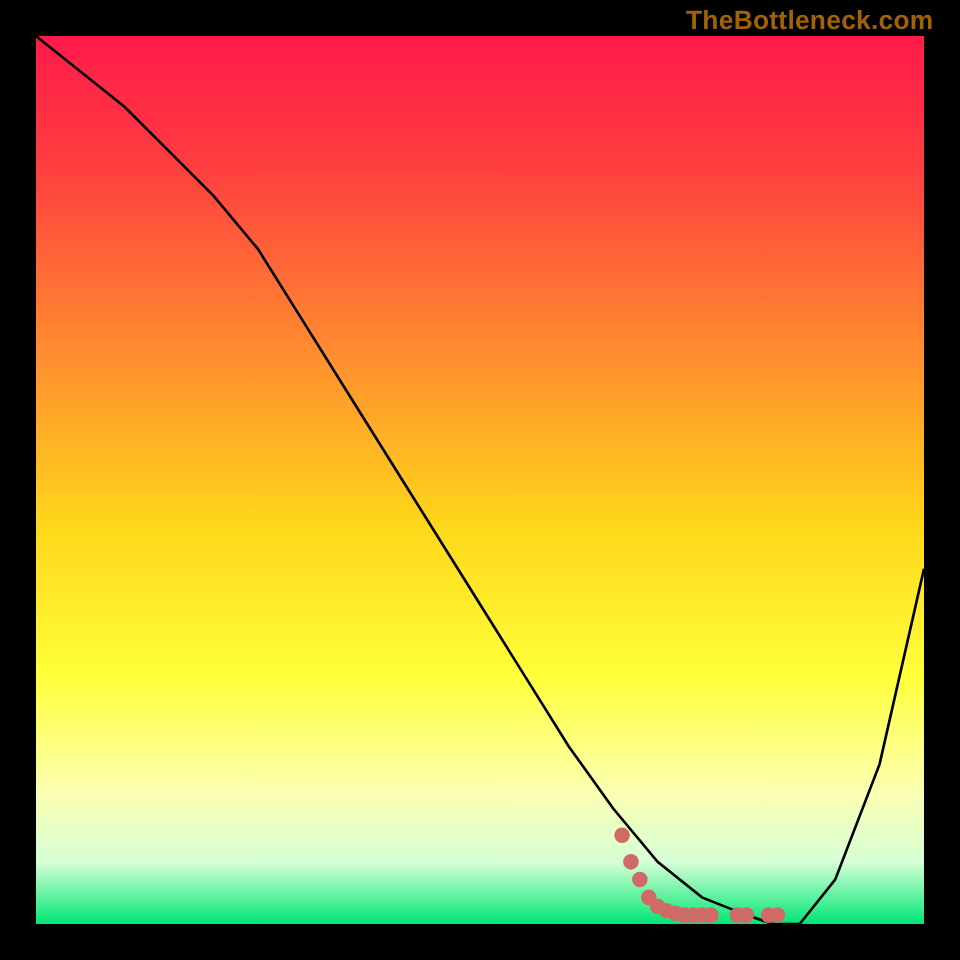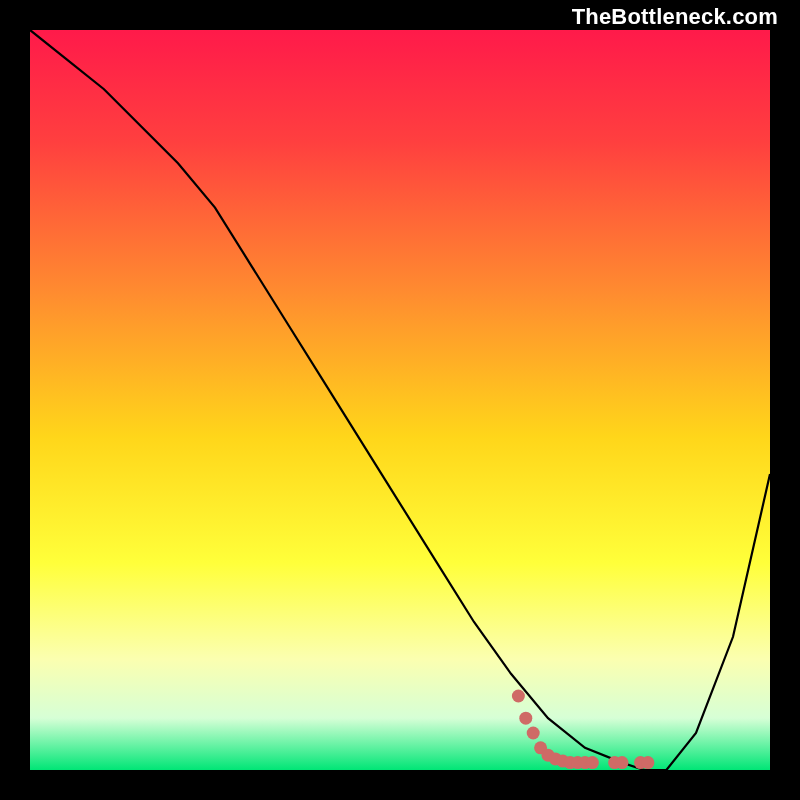--- a/index.html
+++ b/index.html
@@ -7,21 +7,21 @@
     width: 800px;
     height: 800px;
     background: #000;
     position: relative;
     font-family: Arial, sans-serif;
   }
   .watermark {
     position: absolute;
     top: 4px;
     right: 22px;
-    color: #ffffff;
+    color: #a16207;
     font-size: 22px;
     font-weight: bold;
     letter-spacing: 0.2px;
     z-index: 10;
   }
   .plot-area {
     position: absolute;
     top: 30px;
     left: 30px;
     width: 740px;

